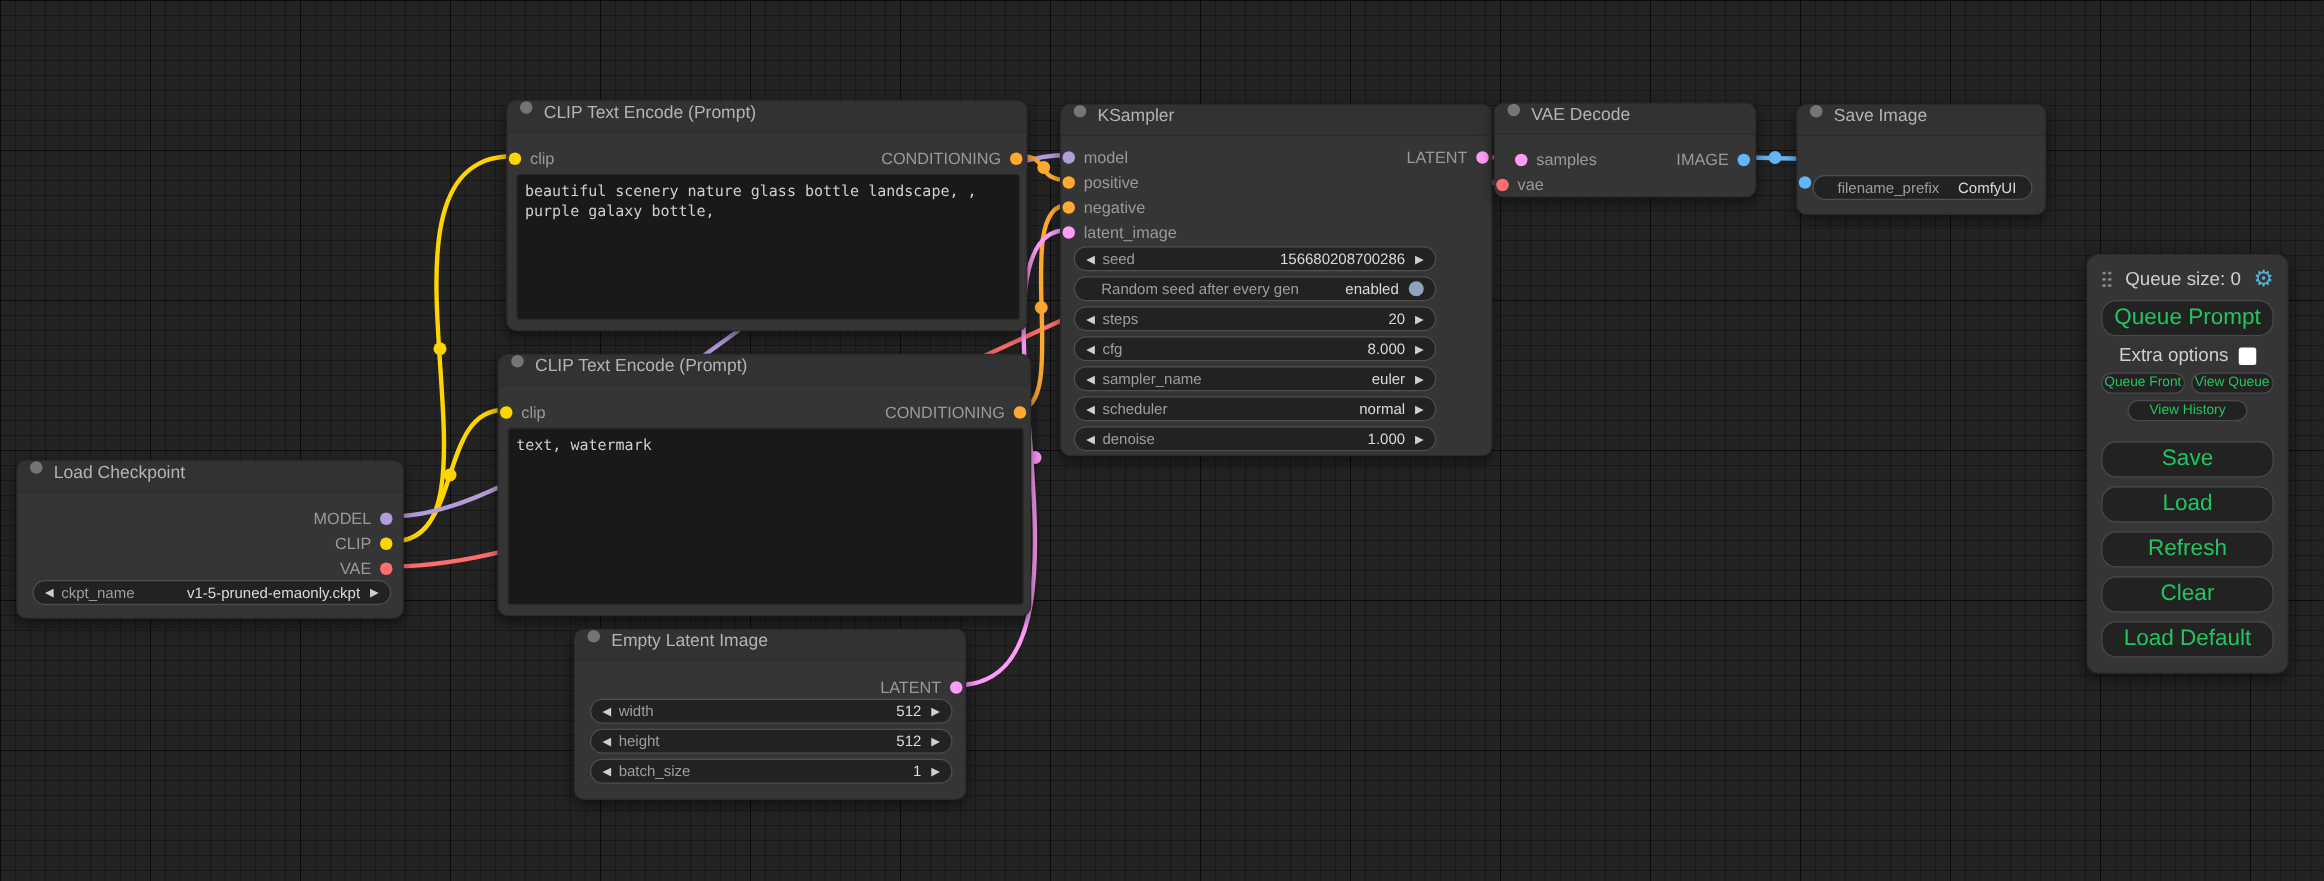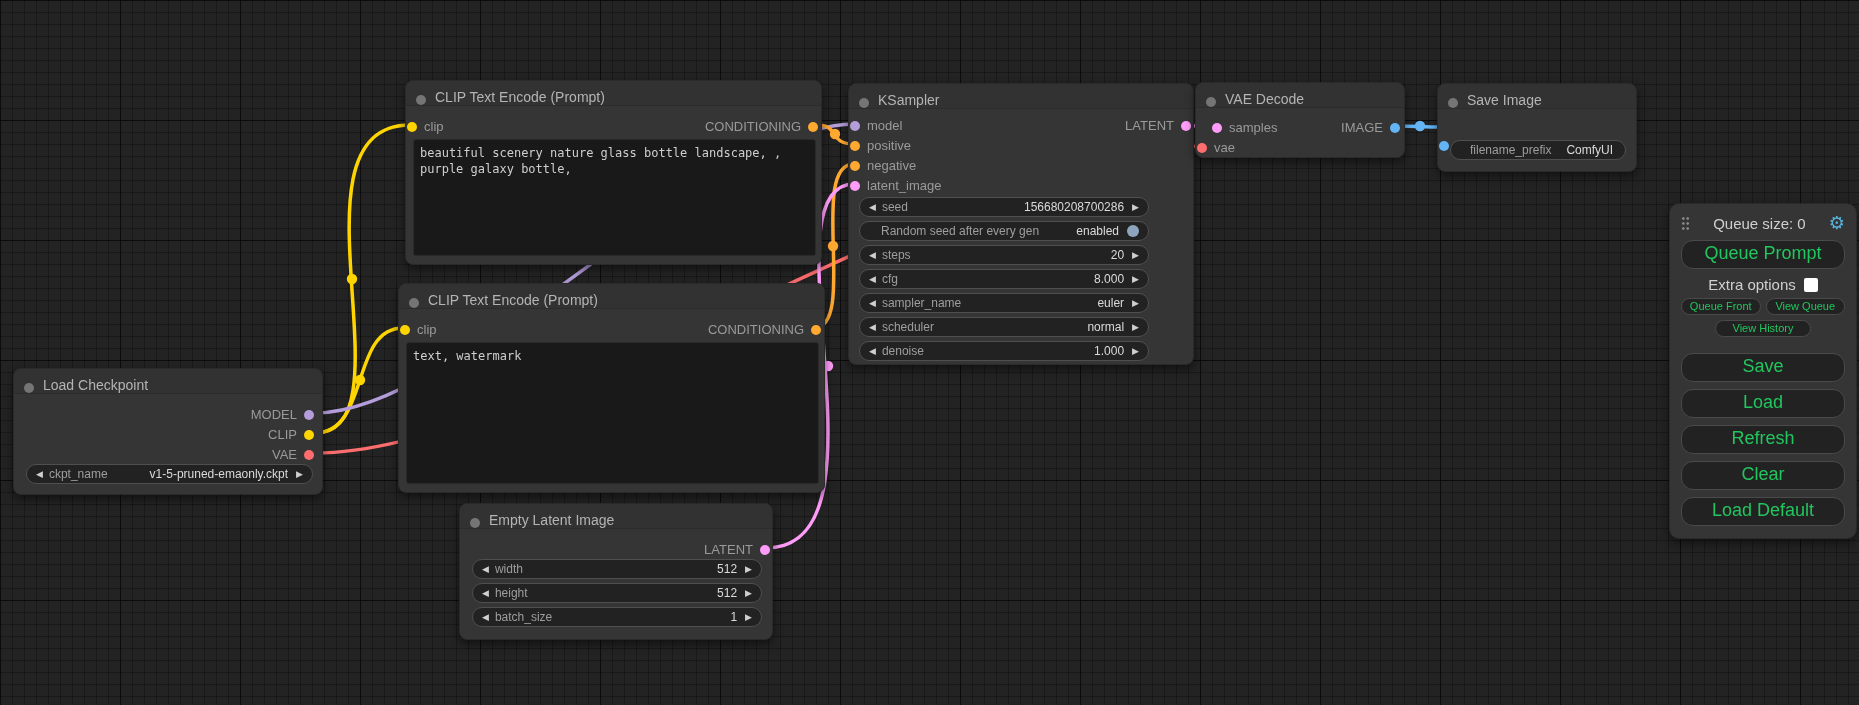--- a/index.html
+++ b/index.html
@@ -10,21 +10,21 @@
       linear-gradient(rgba(0,0,0,.5) 1px, transparent 1px),
       linear-gradient(90deg, rgba(0,0,0,.5) 1px, transparent 1px),
       linear-gradient(rgba(0,0,0,.28) 1px, transparent 1px),
       linear-gradient(90deg, rgba(0,0,0,.28) 1px, transparent 1px);
     background-size:120px 120px,120px 120px,12px 12px,12px 12px;
     font-family:"Liberation Sans", sans-serif;
   }
   #wires{position:absolute;left:0;top:0;z-index:1;pointer-events:none;}
   .node{position:absolute;background:#353535;border-radius:8px;z-index:2;
     box-shadow:0 4px 10px rgba(0,0,0,.5);border:1px solid #2a2a2a;box-sizing:border-box;}
-  .node-title{height:24px;display:flex;align-items:flex-end;gap:9px;padding-left:10px;
+  .node-title{height:24px;display:flex;align-items:flex-start;gap:9px;padding-left:10px;
     background:#323232;border-bottom:1px solid #2c2c2c;border-radius:8px 8px 0 0;
     color:#b4b4b4;font-size:14px;}
   .title-dot{width:10px;height:10px;border-radius:50%;background:#757575;flex:0 0 auto;}
   .port{position:absolute;display:flex;align-items:center;font-size:13px;color:#9a9a9a;white-space:nowrap;}
   .port-dot{width:10px;height:10px;border-radius:50%;flex:0 0 auto;}
   .port.in .port-dot{margin-right:7px;}
   .port.out .port-dot{margin-left:7px;}
   .c-model{background:#B39DDB}.c-clip{background:#FFD500}.c-vae{background:#FF6E6E}
   .c-cond{background:#FFA931}.c-latent{background:#FF9CF9}.c-image{background:#64B5F6}
   .textbox{position:absolute;background:#191919;border:1px solid #2a2a2a;border-radius:3px;
@@ -32,21 +32,21 @@
     padding:5px 6px;box-sizing:border-box;white-space:pre-wrap;overflow:hidden;}
   .widget{position:absolute;height:20px;background:#222;border:1px solid #4f4f4f;border-radius:10px;
     display:flex;align-items:center;padding:0 9px;box-sizing:border-box;font-size:12px;color:#9e9e9e;}
   .widget .w-label{margin-left:6px;}
   .widget .w-value{margin-left:auto;color:#dadada;}
   .widget .arrow{color:#cfcfcf;font-size:9px;line-height:1;}
   .widget .arrow.right{margin-left:8px;}
   .widget.no-arrows{justify-content:flex-start;}
   .toggle-dot{width:12px;height:12px;border-radius:50%;background:#8ea4bd;margin-left:8px;flex:0 0 auto;}
   
-  #menu{position:absolute;left:1669px;top:203px;width:188px;z-index:3;background:#353535;
+  #menu{position:absolute;left:1669px;top:203px;width:162px;z-index:3;background:#353535;
     border:1px solid #2a2a2a;border-radius:10px;box-shadow:0 4px 12px rgba(0,0,0,.5);
     padding:10px 11px 12px 11px;box-sizing:border-box;}
   #menu .m-header{display:flex;align-items:center;margin-bottom:8px;}
   .drag-dots{width:9px;height:15px;background:radial-gradient(circle,#8c8c8c 1.2px,transparent 1.4px);
     background-size:4.5px 5px;flex:0 0 auto;}
   .m-title{flex:1;text-align:center;color:#cfcfcf;font-size:15px;}
   .gear{color:#57b2d9;font-size:18px;line-height:1;flex:0 0 auto;cursor:pointer;}
   .btn{display:block;width:100%;background:#222;border:1px solid #4a4a4a;border-radius:12px;
     color:#22c55e;text-align:center;box-sizing:border-box;cursor:pointer;}
   .btn.big{font-size:18px;padding:2px 0 4px 0;margin-bottom:7px;}

